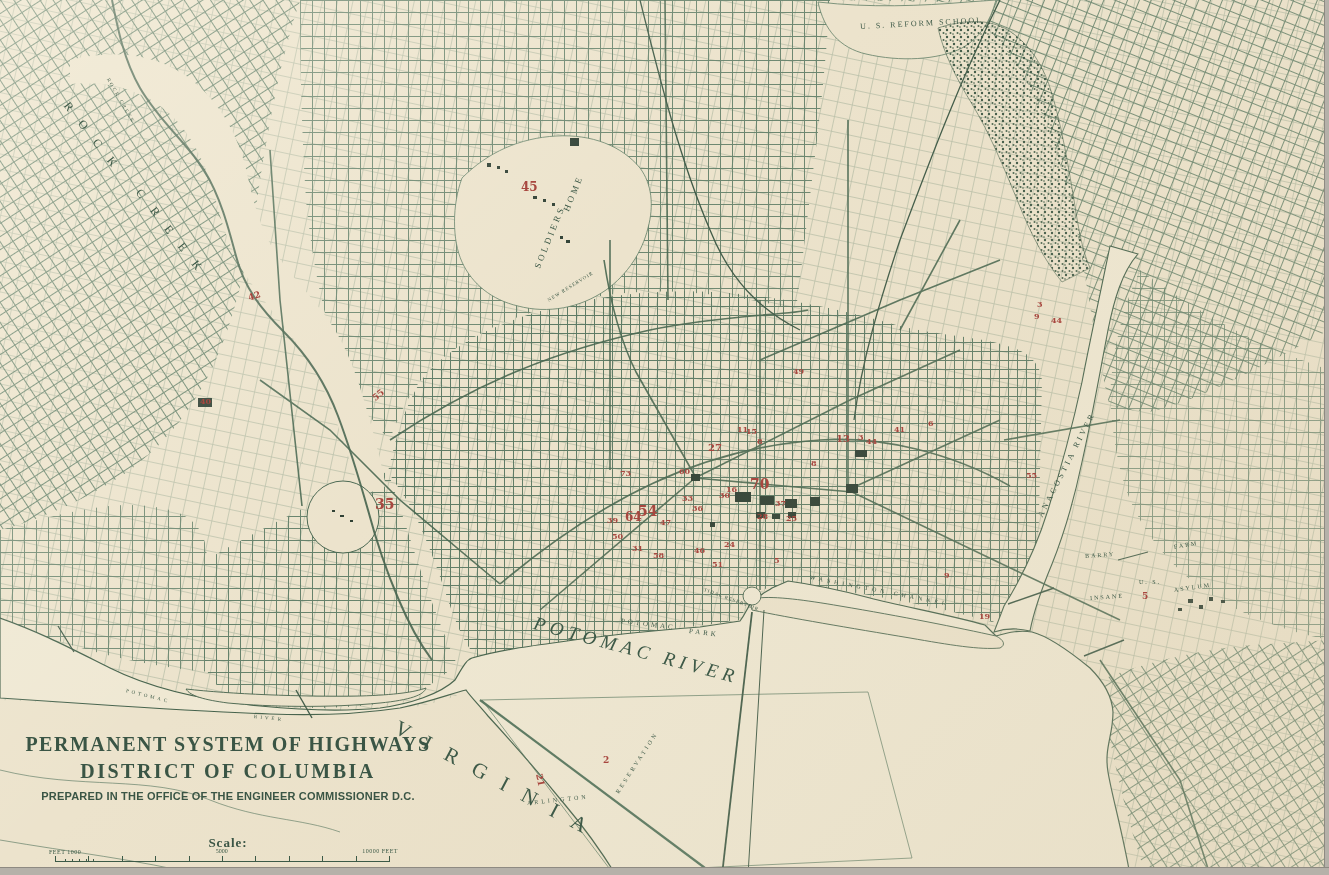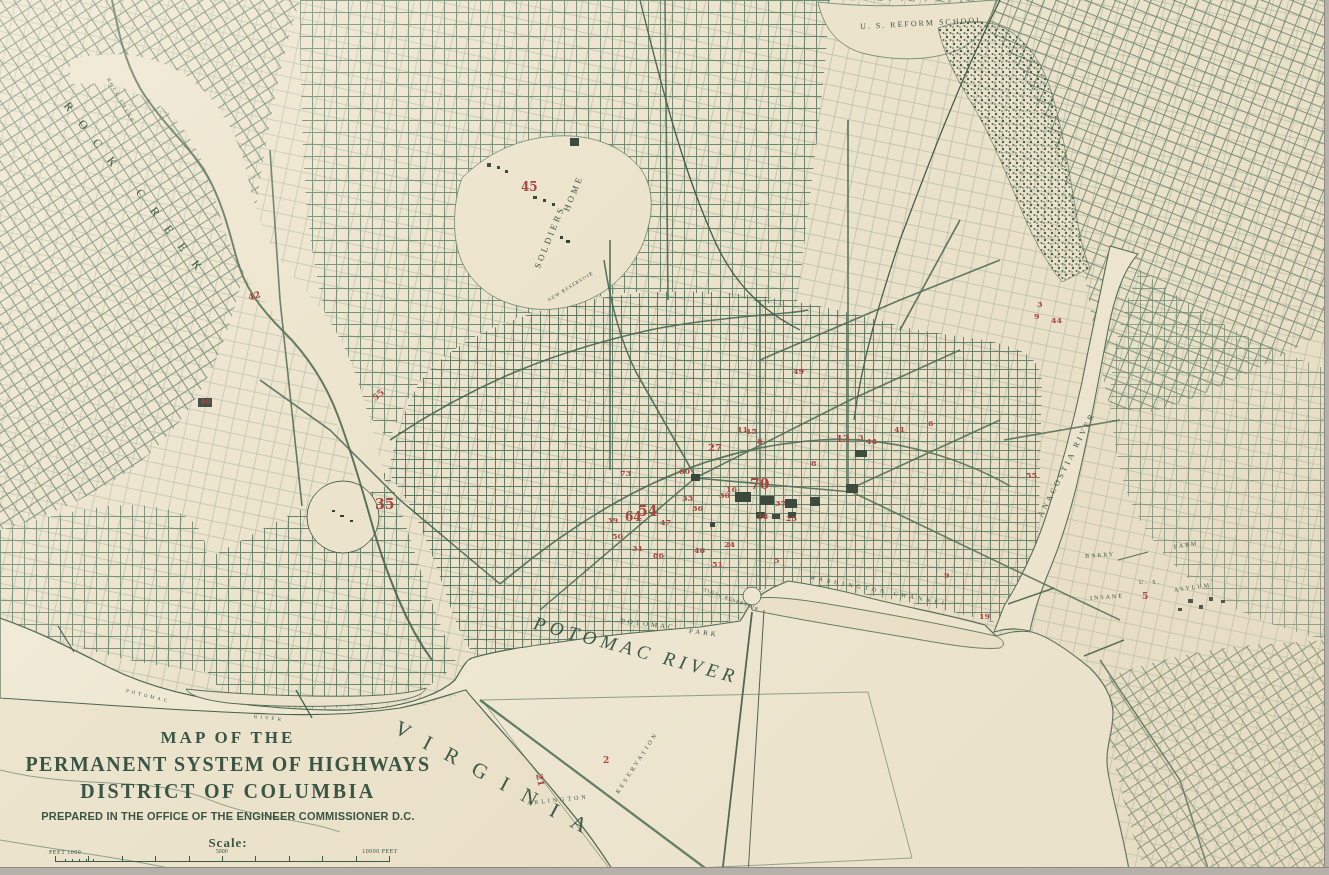--- a/index.html
+++ b/index.html
@@ -207,21 +207,21 @@
       <span class="red-num" style="left: 372px; top: 390px; font-size: 9px; transform: rotate(-38deg);">55</span>
       <span class="red-num" style="left: 334px; top: 496px; font-size: 14px; margin-left: 41px;">35</span>
       <span class="red-num" style="left: 200px; top: 396px; font-size: 8px;">40</span>
       <span class="red-num" style="left: 521px; top: 180px; font-size: 12px;">45</span>
       <span class="red-num" style="left: 793px; top: 366px; font-size: 8px;">49</span>
       <span class="red-num" style="left: 620px; top: 468px; font-size: 8px;">73</span>
       <span class="red-num" style="left: 607px; top: 515px; font-size: 8px;">39</span>
       <span class="red-num" style="left: 612px; top: 531px; font-size: 8px;">50</span>
       <span class="red-num" style="left: 625px; top: 510px; font-size: 12px;">64</span>
       <span class="red-num" style="left: 638px; top: 503px; font-size: 14px;">54</span>
-      <span class="red-num" style="left: 653px; top: 550px; font-size: 8px;">86</span>
+      <span class="red-num" style="left: 653px; top: 550px; font-size: 8px;">58</span>
       <span class="red-num" style="left: 660px; top: 517px; font-size: 8px;">47</span>
       <span class="red-num" style="left: 682px; top: 493px; font-size: 8px;">33</span>
       <span class="red-num" style="left: 692px; top: 503px; font-size: 8px;">36</span>
       <span class="red-num" style="left: 679px; top: 466px; font-size: 8px;">60</span>
       <span class="red-num" style="left: 712px; top: 559px; font-size: 8px;">51</span>
       <span class="red-num" style="left: 719px; top: 490px; font-size: 8px;">30</span>
       <span class="red-num" style="left: 726px; top: 484px; font-size: 8px;">16</span>
       <span class="red-num" style="left: 746px; top: 426px; font-size: 8px;">15</span>
       <span class="red-num" style="left: 757px; top: 436px; font-size: 8px;">8</span>
       <span class="red-num" style="left: 750px; top: 476px; font-size: 14px;">70</span>
@@ -245,21 +245,20 @@
       <span class="red-num" style="left: 632px; top: 543px; font-size: 8px;">31</span>
       <span class="red-num" style="left: 694px; top: 545px; font-size: 8px;">46</span>
       <span class="red-num" style="left: 724px; top: 539px; font-size: 8px;">24</span>
       <span class="red-num" style="left: 1026px; top: 470px; font-size: 8px;">55</span>
       <span class="red-num" style="left: 603px; top: 755px; font-size: 9px;">2</span>
       <span class="red-num" style="left: 534px; top: 775px; font-size: 9px; transform: rotate(78deg);">21</span>
       <span class="red-num" style="left: 1142px; top: 591px; font-size: 9px;">5</span>
     </div>
 
   <div class="title-block">
-    <div class="t1">MAP OF THE</div>
     <div class="t2">PERMANENT SYSTEM OF HIGHWAYS</div>
     <div class="t3">DISTRICT OF COLUMBIA</div>
     <div class="t4">PREPARED IN THE OFFICE OF THE ENGINEER COMMISSIONER D.C.</div>
   </div>
 
   <div class="scale-caption">Scale:</div>
 
   <div class="scalebar">
     <span class="sb-left">FEET 1000</span>
     <span class="sb-mid">5000</span>

